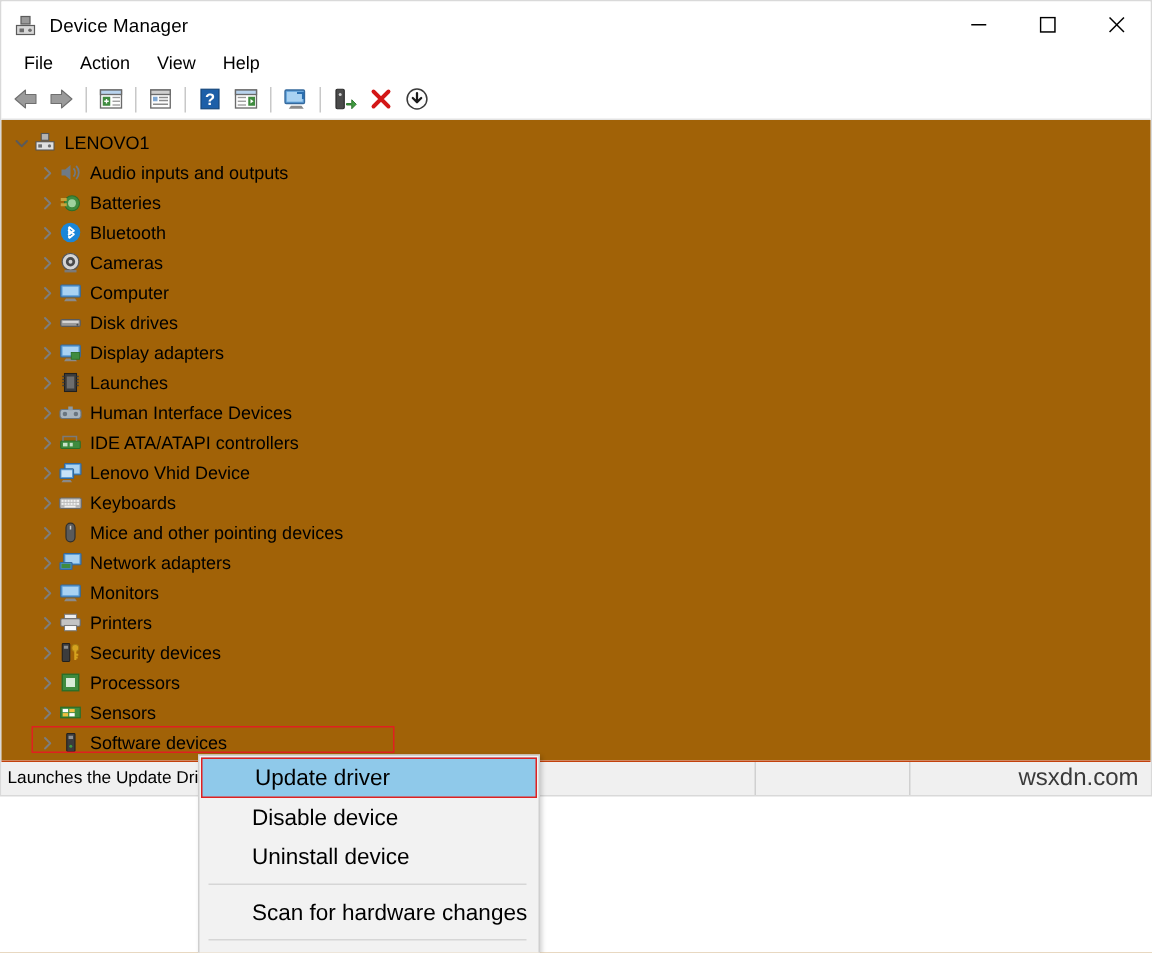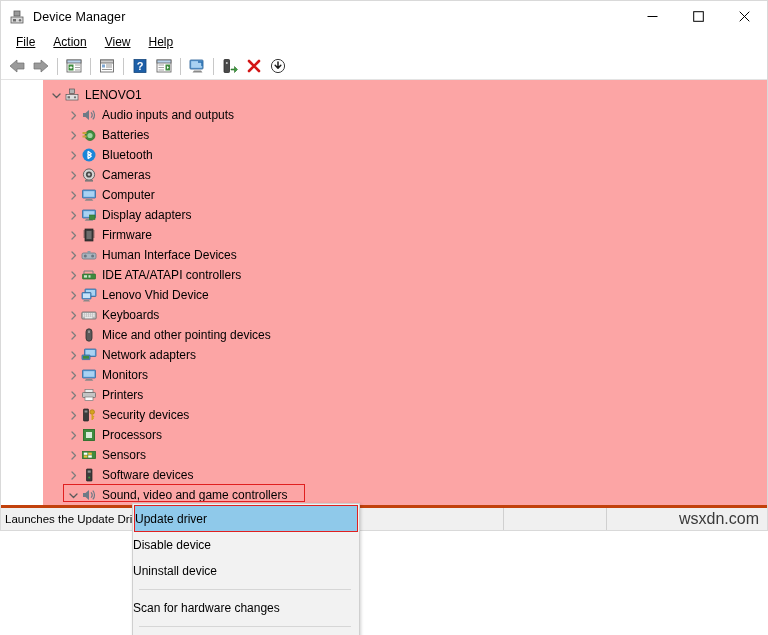--- a/index.html
+++ b/index.html
@@ -73,21 +73,20 @@
     background: #ffffff;
     display: flex;
     align-items: center;
     padding-left: 6px;
   }
   .menu-item {
     padding: 2px 9px;
     font-size: 12px;
     color: #000;
     line-height: 15px;
-    text-decoration: underline;
   }
 
   
   .toolbar {
     height: 26px;
     min-height: 26px;
     background: #ffffff;
     border-bottom: 1px solid #e3e3e3;
     display: flex;
     align-items: center;
@@ -104,25 +103,24 @@
   .tb-sep {
     width: 1px;
     height: 17px;
     background: #c8c8c8;
     margin: 0 4px;
   }
 
   
   .tree-area {
     flex: 1;
-    background: #fca5a5;
+    background: #a16207;
     overflow: hidden;
     position: relative;
     padding-top: 5px;
-    margin-left: 42px;
   }
   .row {
     height: 20px;
     display: flex;
     align-items: center;
     position: relative;
     white-space: nowrap;
   }
   .row .chev {
     width: 16px;
@@ -160,21 +158,21 @@
     border: 1.5px solid #e02020;
     pointer-events: none;
     box-sizing: border-box;
   }
 
   
   .statusbar {
     height: 22px;
     min-height: 22px;
     background: #f0f0f0;
-    border-top: 3px solid #c2410c;
+    border-top: 1px solid #c2410c;
     display: flex;
     align-items: center;
     font-size: 11.5px;
     color: #000;
     position: relative;
   }
   .sb-panel {
     height: 22px;
     display: flex;
     align-items: center;
@@ -201,21 +199,22 @@
     border: 1px solid #cfcfcf;
     box-shadow: 1px 1px 3px rgba(0,0,0,0.18);
     z-index: 50;
     padding: 1px 0;
     box-sizing: border-box;
   }
   .ctx-item {
     height: 26px;
     display: flex;
     align-items: center;
-    font-size: 12px;
+    padding-left: 35px;
+    font-size: 15px;
     color: #000;
     box-sizing: border-box;
   }
   .ctx-item.highlight {
     background: #8fc9ea;
     border: 1.5px solid #e02020;
     height: 27px;
     margin: 0 1px;
   }
   .ctx-item.bold { font-weight: bold; }
@@ -442,20 +441,35 @@
       <span class="ico">
         <svg width="16" height="16" viewBox="0 0 16 16">
             <rect x="1.5" y="3" width="13" height="8" rx="0.6" fill="#5d9fd8" stroke="#35699c" stroke-width="0.8"></rect>
             <rect x="2.7" y="4.2" width="10.6" height="5.6" fill="#a9d2f2"></rect>
             <path d="M5 12 h6 l1.3 1.8 h-8.6 z" fill="#8a8a8a"></path>
           </svg>
       </span>
       <span class="lbl">Computer</span>
     </div>
 
+    <div class="row indent1">
+      <span class="chev">
+        <svg width="9" height="9" viewBox="0 0 9 9">
+            <path d="M3 1 L6.5 4.5 L3 8" fill="none" stroke="#7d7d7d" stroke-width="1.3" stroke-linecap="round" stroke-linejoin="round"></path>
+          </svg>
+      </span>
+      <span class="ico">
+        <svg width="16" height="16" viewBox="0 0 16 16">
+            <rect x="1.5" y="6" width="13" height="4.6" rx="1" fill="#9b9b9b" stroke="#5a5a5a" stroke-width="0.8"></rect>
+            <rect x="2.6" y="7" width="10.8" height="1.3" fill="#d6d6d6"></rect>
+            <circle cx="12.6" cy="9.5" r="0.7" fill="#4a4a4a"></circle>
+          </svg>
+      </span>
+      <span class="lbl">Disk drives</span>
+    </div>
 
     <div class="row indent1">
       <span class="chev">
         <svg width="9" height="9" viewBox="0 0 9 9">
             <path d="M3 1 L6.5 4.5 L3 8" fill="none" stroke="#7d7d7d" stroke-width="1.3" stroke-linecap="round" stroke-linejoin="round"></path>
           </svg>
       </span>
       <span class="ico">
         <svg width="16" height="16" viewBox="0 0 16 16">
             <rect x="1.5" y="3" width="13" height="8" rx="0.6" fill="#5d9fd8" stroke="#35699c" stroke-width="0.8"></rect>
@@ -482,21 +496,21 @@
               <line x1="2.5" y1="6" x2="4" y2="6"></line>
               <line x1="2.5" y1="8" x2="4" y2="8"></line>
               <line x1="2.5" y1="10" x2="4" y2="10"></line>
               <line x1="12" y1="4" x2="13.5" y2="4"></line>
               <line x1="12" y1="6" x2="13.5" y2="6"></line>
               <line x1="12" y1="8" x2="13.5" y2="8"></line>
               <line x1="12" y1="10" x2="13.5" y2="10"></line>
             </g>
           </svg>
       </span>
-      <span class="lbl">Firmware</span>
+      <span class="lbl">Launches</span>
     </div>
 
     <div class="row indent1">
       <span class="chev">
         <svg width="9" height="9" viewBox="0 0 9 9">
             <path d="M3 1 L6.5 4.5 L3 8" fill="none" stroke="#7d7d7d" stroke-width="1.3" stroke-linecap="round" stroke-linejoin="round"></path>
           </svg>
       </span>
       <span class="ico">
         <svg width="16" height="16" viewBox="0 0 16 16">

